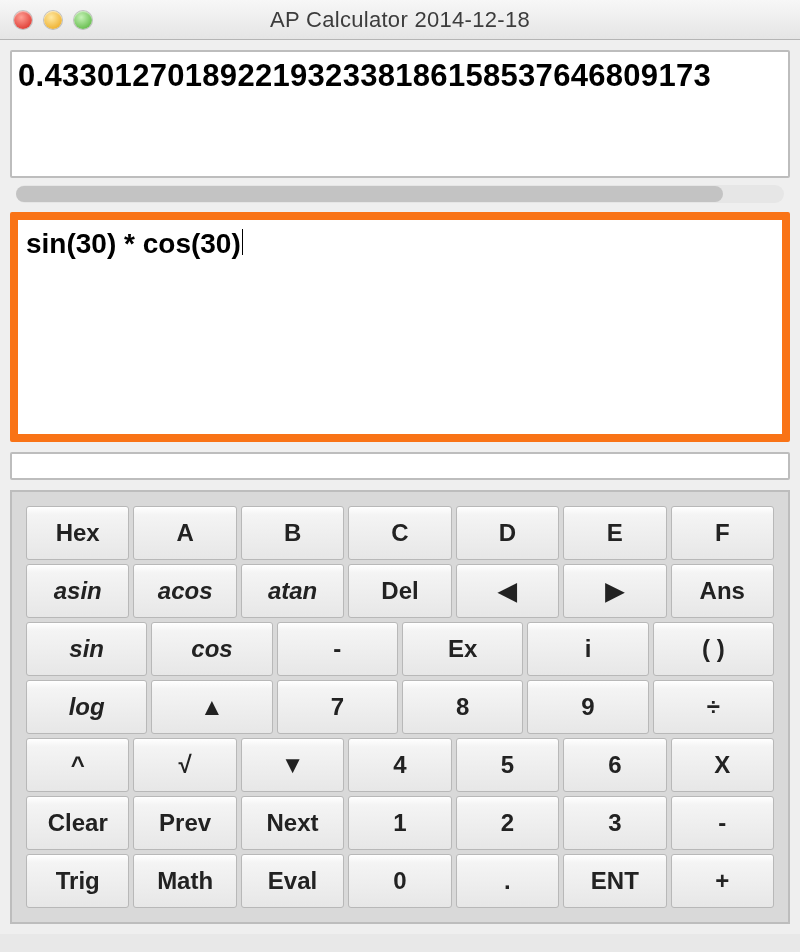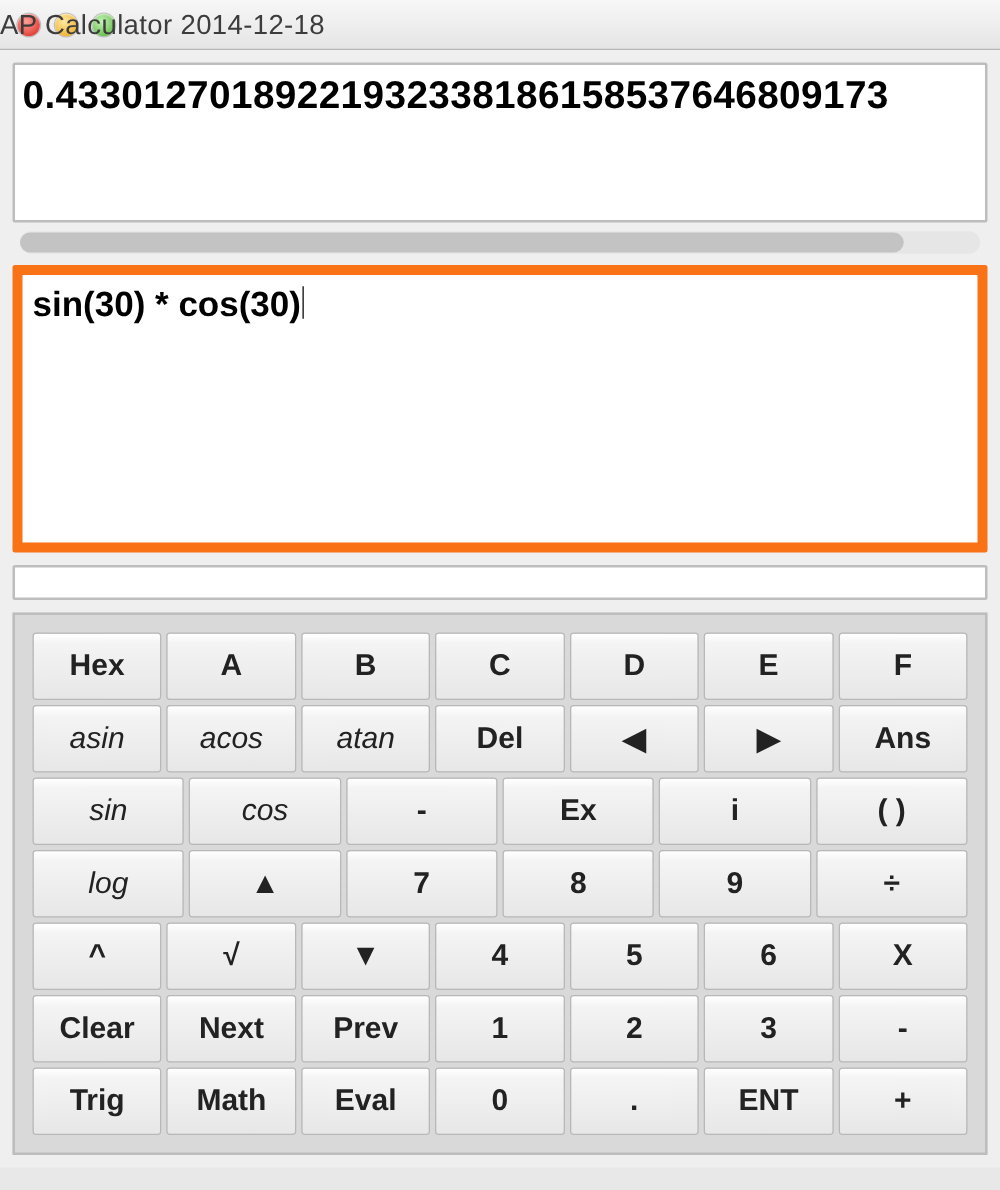--- a/index.html
+++ b/index.html
@@ -31,20 +31,21 @@
     height: 18px;
     border-radius: 50%;
     box-shadow: inset 0 1px 1px rgba(255,255,255,.5), 0 0 0 1px rgba(0,0,0,.2);
   }
   .tl-close   { background: radial-gradient(circle at 40% 35%, #ff9f94, #e2473f 70%); }
   .tl-min     { background: radial-gradient(circle at 40% 35%, #ffe9a3, #f0b63a 70%); }
   .tl-zoom    { background: radial-gradient(circle at 40% 35%, #c6f2b7, #6fc257 70%); }
   .title {
     position: absolute;
     left: 0; right: 0;
+    text-align: center;
     font-size: 22px;
     color: #3c3c3c;
     font-weight: 400;
     pointer-events: none;
     letter-spacing: 0.3px;
   }
   .window-body {
     padding: 10px;
     background: #efefef;
   }
@@ -133,21 +134,21 @@
     display: flex;
     align-items: center;
     justify-content: center;
     font-size: 24px;
     font-weight: 700;
     color: #222;
     cursor: pointer;
     user-select: none;
     box-shadow: inset 0 1px 0 #fff;
   }
-  .key.italic { font-style: italic; font-weight: 400; }
+  .key.italic { font-style: italic; font-weight: 700; }
 </style>
 </head>
 <body>
 
 <div class="titlebar">
   <div class="traffic-lights">
     <div class="tl tl-close"></div>
     <div class="tl tl-min"></div>
     <div class="tl tl-zoom"></div>
   </div>
@@ -211,22 +212,22 @@
         <div class="key">^</div>
         <div class="key">√</div>
         <div class="key">▼</div>
         <div class="key">4</div>
         <div class="key">5</div>
         <div class="key">6</div>
         <div class="key">X</div>
       </div>
       <div class="krow">
         <div class="key">Clear</div>
+        <div class="key">Prev</div>
         <div class="key">Next</div>
-        <div class="key">Prev</div>
         <div class="key">1</div>
         <div class="key">2</div>
         <div class="key">3</div>
         <div class="key">-</div>
       </div>
       <div class="krow">
         <div class="key">Trig</div>
         <div class="key">Math</div>
         <div class="key">Eval</div>
         <div class="key">0</div>

